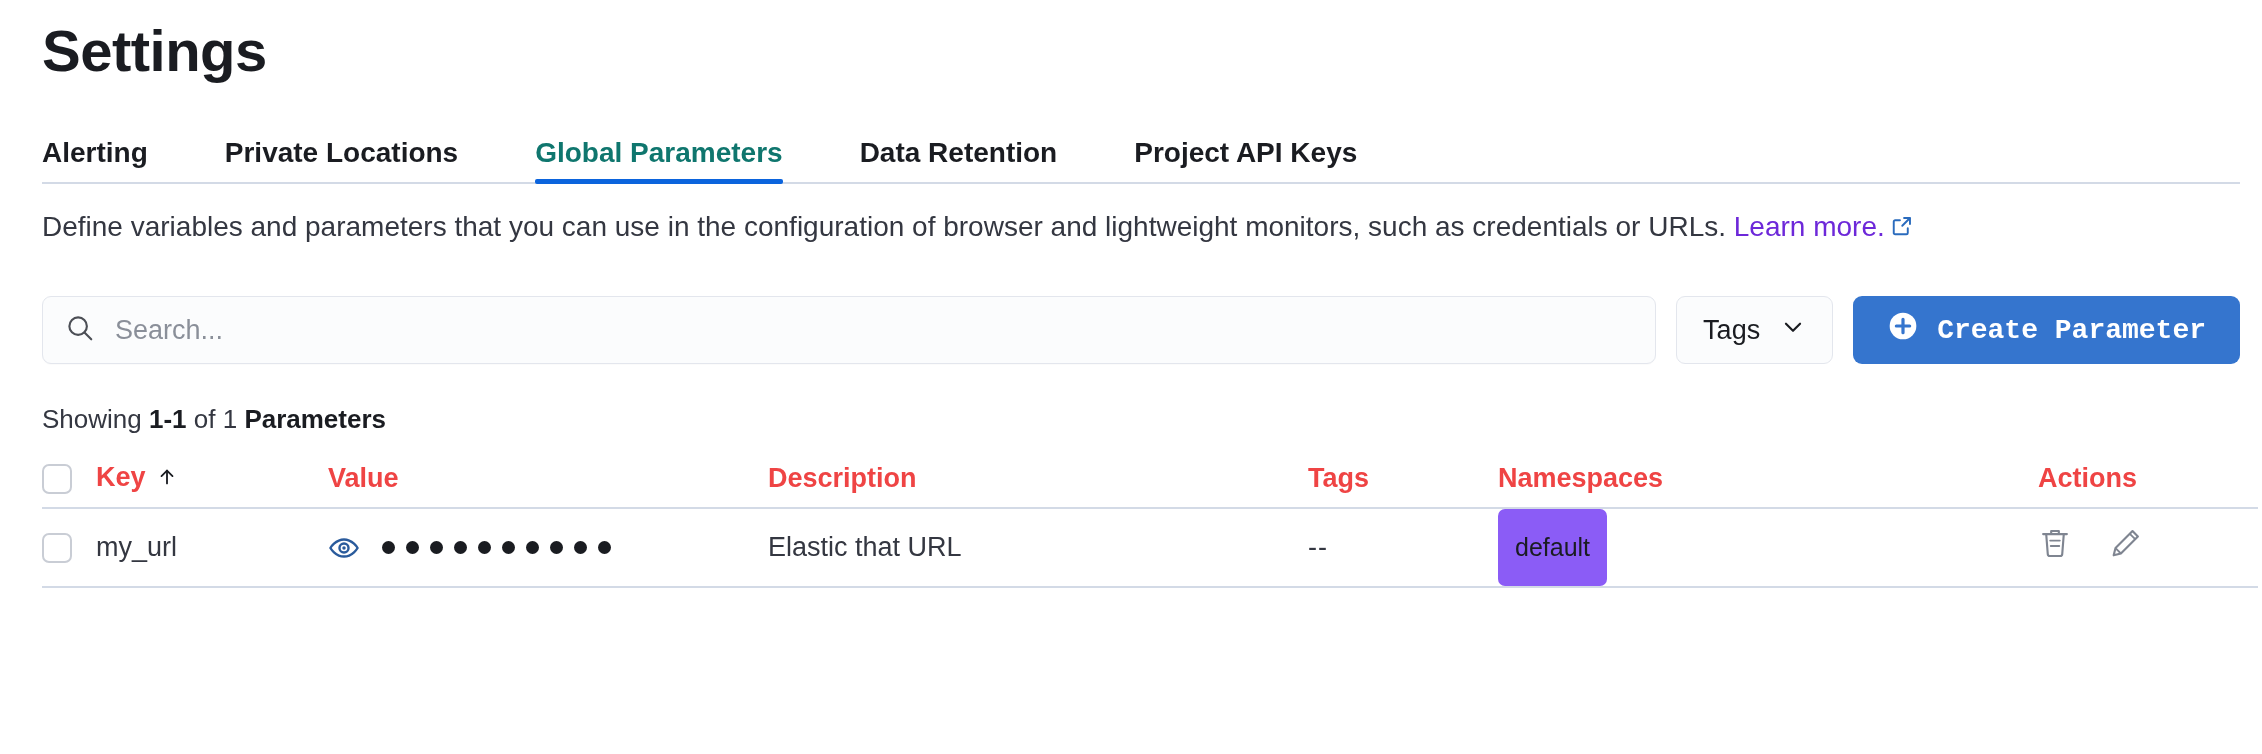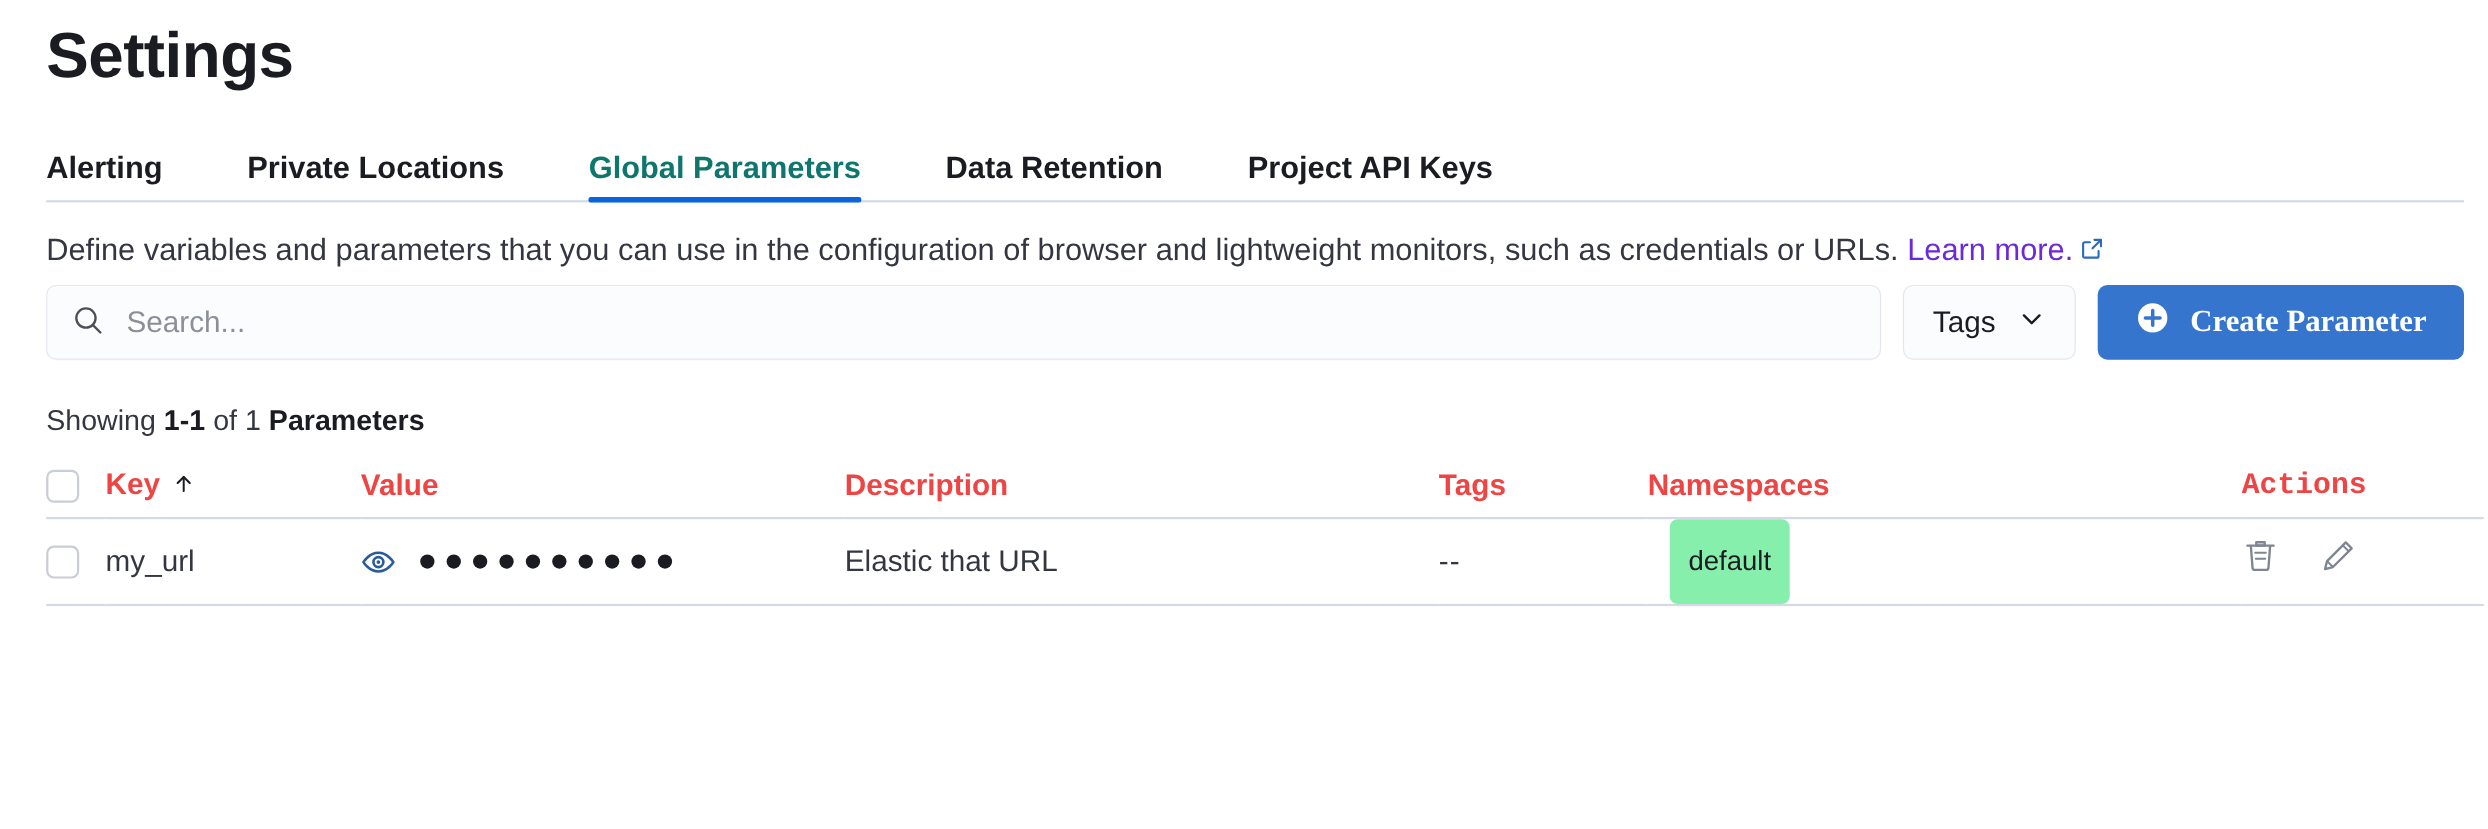--- a/index.html
+++ b/index.html
@@ -84,21 +84,21 @@
     display: inline-block;
     vertical-align: -1px;
     margin-left: 6px;
   }
 
   
   .controls {
     display: flex;
     align-items: stretch;
     gap: 20px;
-    margin: 14px 0 0 20px;
+    margin: 51px 0 0 20px;
   }
   .search-box {
     flex: 1 1 auto;
     display: flex;
     align-items: center;
     gap: 18px;
     height: 68px;
     background: #fbfcfd;
     border: 1px solid #e3e6ed;
     border-radius: 9px;
@@ -140,21 +140,21 @@
     display: flex;
     align-items: center;
     justify-content: center;
     gap: 18px;
     height: 68px;
     padding: 0 34px;
     box-sizing: border-box;
     background: #3575ce;
     border: none;
     border-radius: 9px;
-    font-family: Liberation Serif, serif;
+    font-family: Liberation Mono, monospace;
     font-size: 28px;
     font-weight: 700;
     color: #ffffff;
     cursor: pointer;
     white-space: nowrap;
   }
 
   
   .showing {
     margin: 42px 0 0 20px;
@@ -192,21 +192,21 @@
     font-weight: 400;
     color: #343741;
   }
   .col-check { width: 54px; }
   .col-key { width: 232px; }
   .col-value { width: 440px; }
   .col-desc { width: 540px; }
   .col-tags { width: 190px; }
   .col-ns { width: 540px; }
   .col-actions { width: 220px; }
-  th.col-actions, td.col-actions { text-align: right; font-family: Liberation Mono, monospace; }
+  th.col-actions, td.col-actions { text-align: right; }
 
   .checkbox {
     width: 30px;
     height: 30px;
     border: 2px solid #c9cdd5;
     border-radius: 7px;
     background: #ffffff;
     box-sizing: border-box;
     cursor: pointer;
     display: block;
@@ -234,27 +234,26 @@
   }
   .dot {
     width: 13px;
     height: 13px;
     border-radius: 50%;
     background: #1a1c21;
     display: block;
   }
   .badge {
     display: inline-block;
-    background: #86efac;
+    background: #8b5cf6;
     color: #1a1c21;
     font-size: 25px;
     line-height: 1;
     padding: 26px 17px;
     border-radius: 7px;
-    margin-left: 20px;
   }
   .dash { color: #343741; letter-spacing: 1px; }
   .actions {
     display: inline-flex;
     align-items: center;
     justify-content: flex-end;
     gap: 36px;
   }
   .icon-btn { cursor: pointer; line-height: 0; display: inline-flex; }
 </style>

